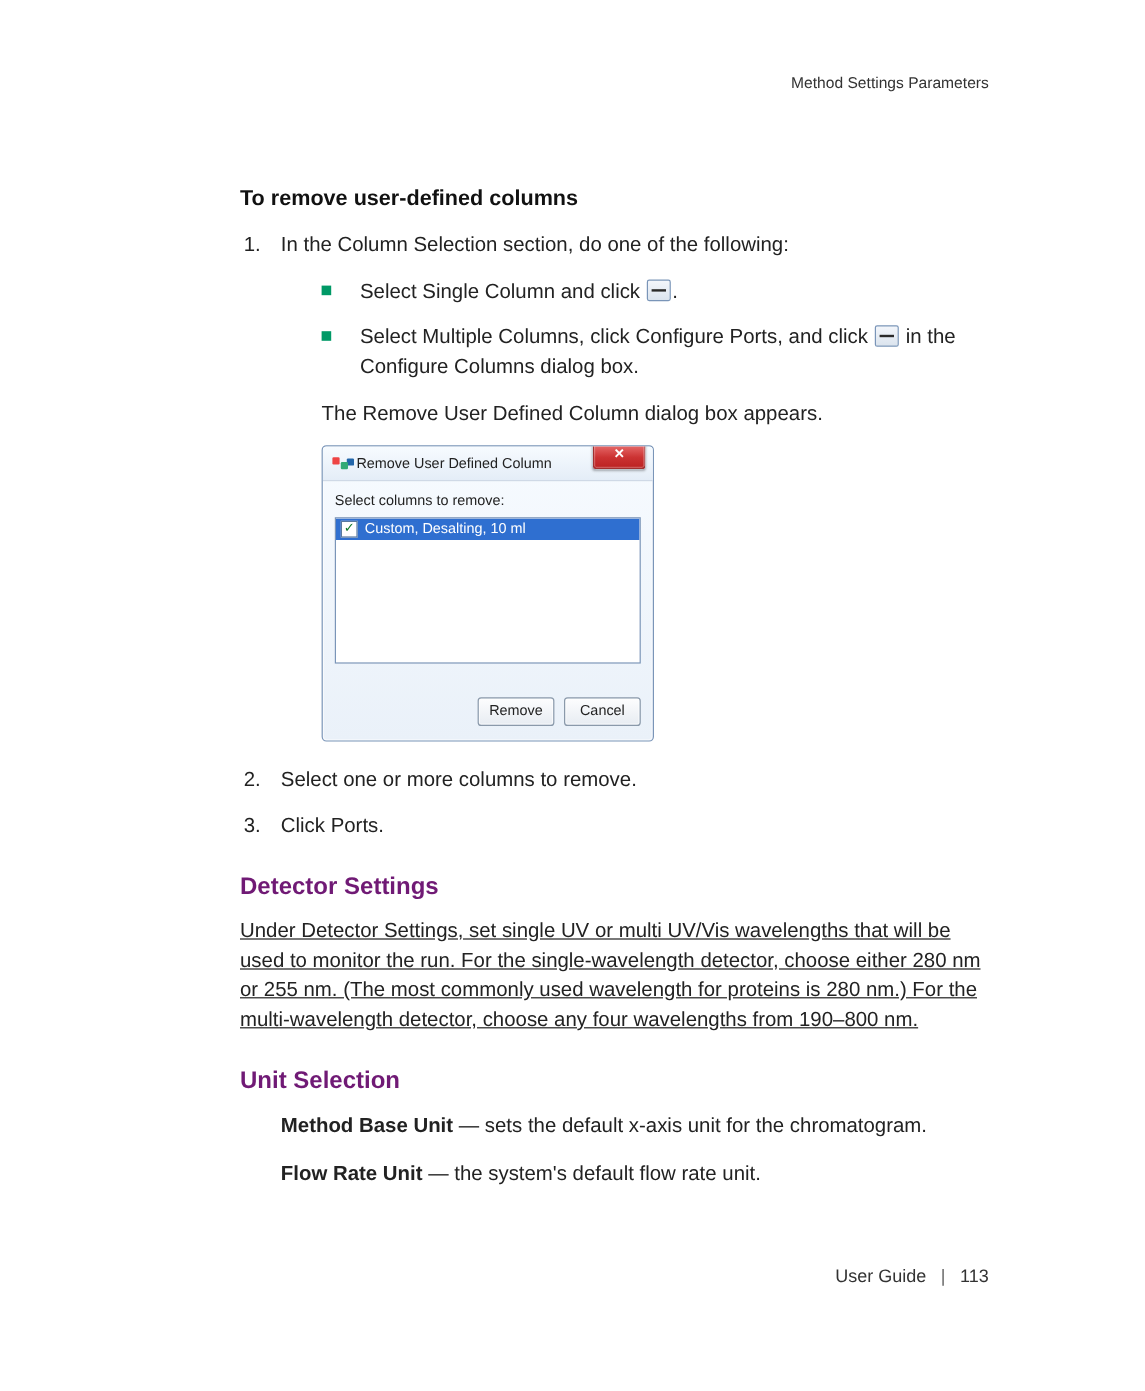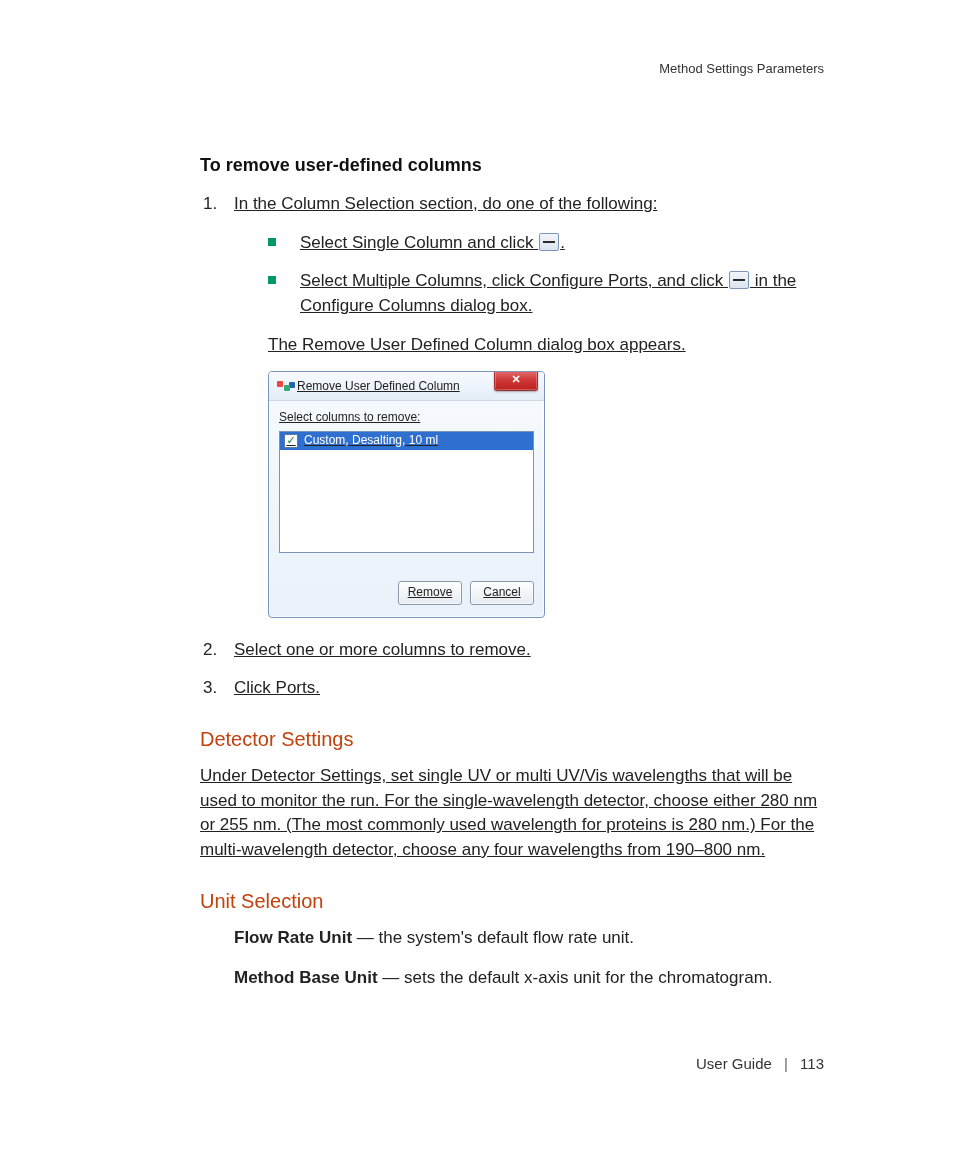--- a/index.html
+++ b/index.html
@@ -37,21 +37,20 @@
     color: #111;
   }
   ol.steps {
     list-style: decimal;
     margin: 0 0 10px 0;
     padding-left: 22px;
   }
   ol.steps > li {
     padding-left: 12px;
     margin: 0 0 14px 0;
-    text-decoration: underline;
   }
   ul.bullets {
     list-style: none;
     margin: 14px 0 14px 34px;
     padding: 0;
   }
   ul.bullets > li {
     position: relative;
     padding-left: 32px;
     margin: 0 0 14px 0;
@@ -194,22 +193,22 @@
     border-radius: 3px;
     background: linear-gradient(#fdfdfe, #e7ecf2);
     font-size: 12px;
     color: #222;
     display: flex;
     align-items: center;
     justify-content: center;
     box-shadow: 0 0 0 1px rgba(255,255,255,.6) inset;
   }
   h2.sect {
-    color: #c2410c;
-    font-weight: 400;
+    color: #701a75;
+    font-weight: 700;
     font-size: 20px;
     margin: 24px 0 10px 0;
   }
   .body-para {
     margin: 0 0 14px 0;
     text-decoration: underline;
   }
   .indent-para {
     margin: 0 0 16px 34px;
   }
@@ -274,24 +273,24 @@
       </li>
       <li>Select one or more columns to remove.</li>
       <li>Click Ports.</li>
     </ol>
 
     <h2 class="sect">Detector Settings</h2>
     <p class="body-para">Under Detector Settings, set single UV or multi UV/Vis wavelengths that will be used to monitor the run. For the single-wavelength detector, choose either 280 nm or 255 nm. (The most commonly used wavelength for proteins is 280 nm.) For the multi-wavelength detector, choose any four wavelengths from 190–800 nm.</p>
 
     <h2 class="sect">Unit Selection</h2>
     <p class="indent-para">
-      <strong>Flow Rate Unit</strong><span> — the system's default flow rate unit.</span>
+      <strong>Method Base Unit</strong><span> — sets the default x-axis unit for the chromatogram.</span>
     </p>
     <p class="indent-para">
-      <strong>Method Base Unit</strong><span> — sets the default x-axis unit for the chromatogram.</span>
+      <strong>Flow Rate Unit</strong><span> — the system's default flow rate unit.</span>
     </p>
 
   </div>
 
   <div class="footer">
     <span>User Guide</span>
     <span class="sep">|</span>
     <span>113</span>
   </div>
 

